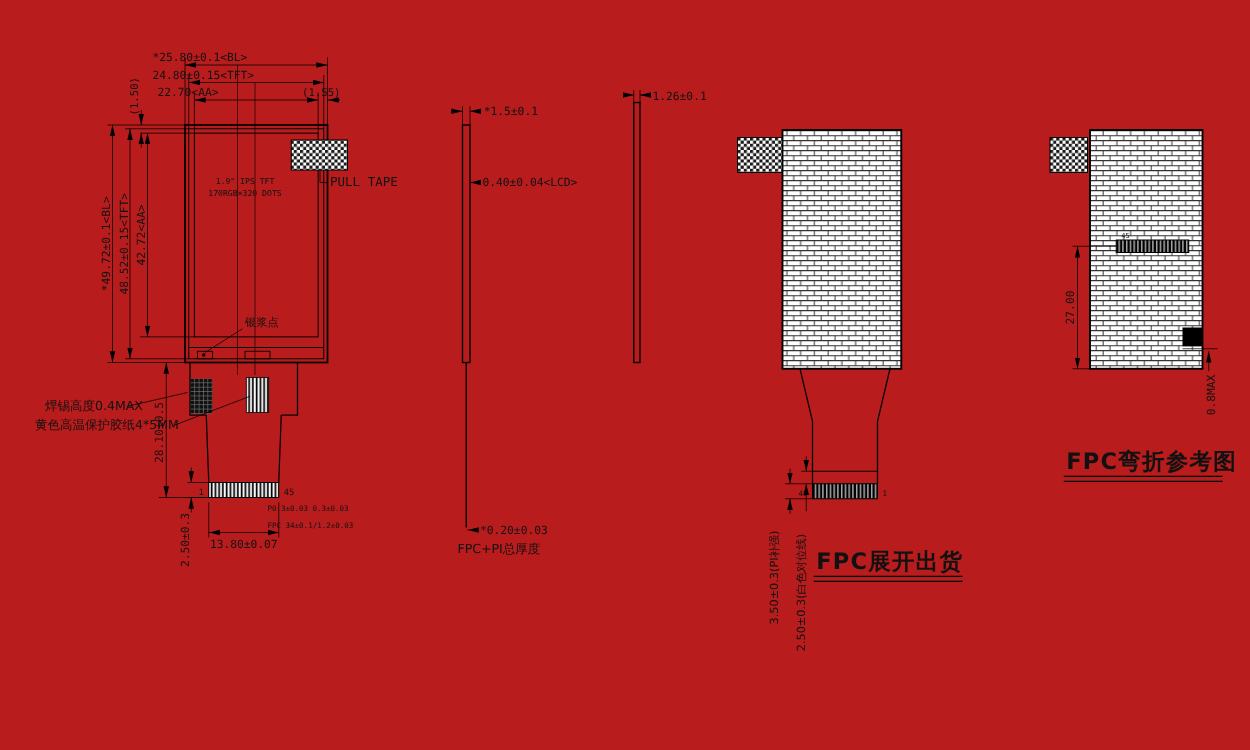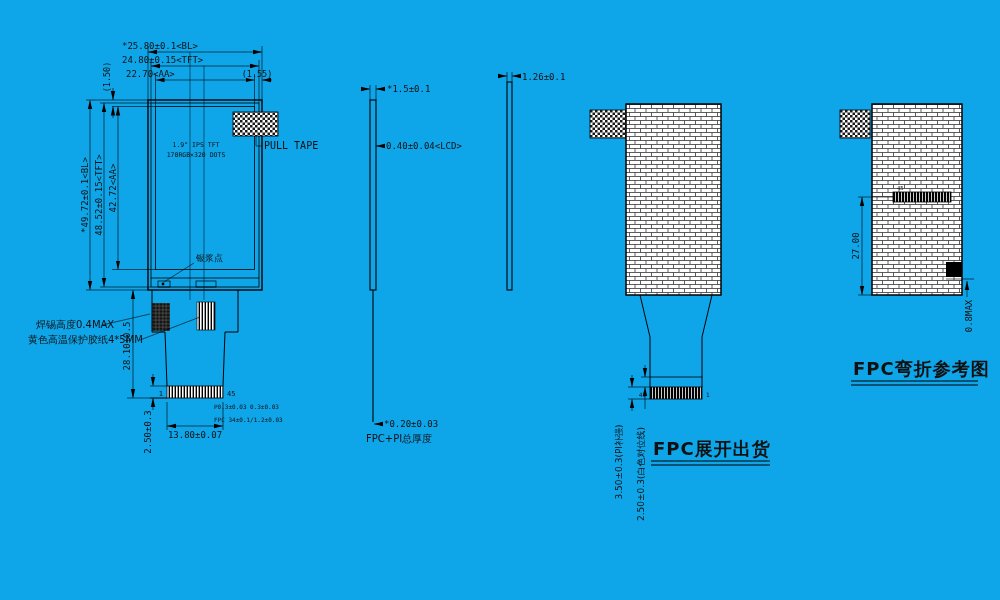--- a/index.html
+++ b/index.html
@@ -1,16 +1,16 @@
 <!DOCTYPE html>
 <html><head>
 <meta charset="utf-8">
 <style>
   html,body{margin:0;padding:0;background:#fff;}
-  .canvas{width:1000px;height:600px;background:#0ea5e9;position:relative;overflow:hidden;}
+  .canvas{width:1000px;height:600px;background:#b91c1c;position:relative;overflow:hidden;}
   svg{display:block;}
   text{fill:#111;stroke:none;font-family:"DejaVu Sans Mono","Liberation Mono",monospace;}
   .cjk{font-family:"DejaVu Sans","Liberation Sans",sans-serif;}
   .cap{font-weight:bold;letter-spacing:1px;}
 </style>
 </head>
 <body>
 
 <div class="canvas">
 <svg width="1000" height="600" viewBox="0 0 1000 600">

